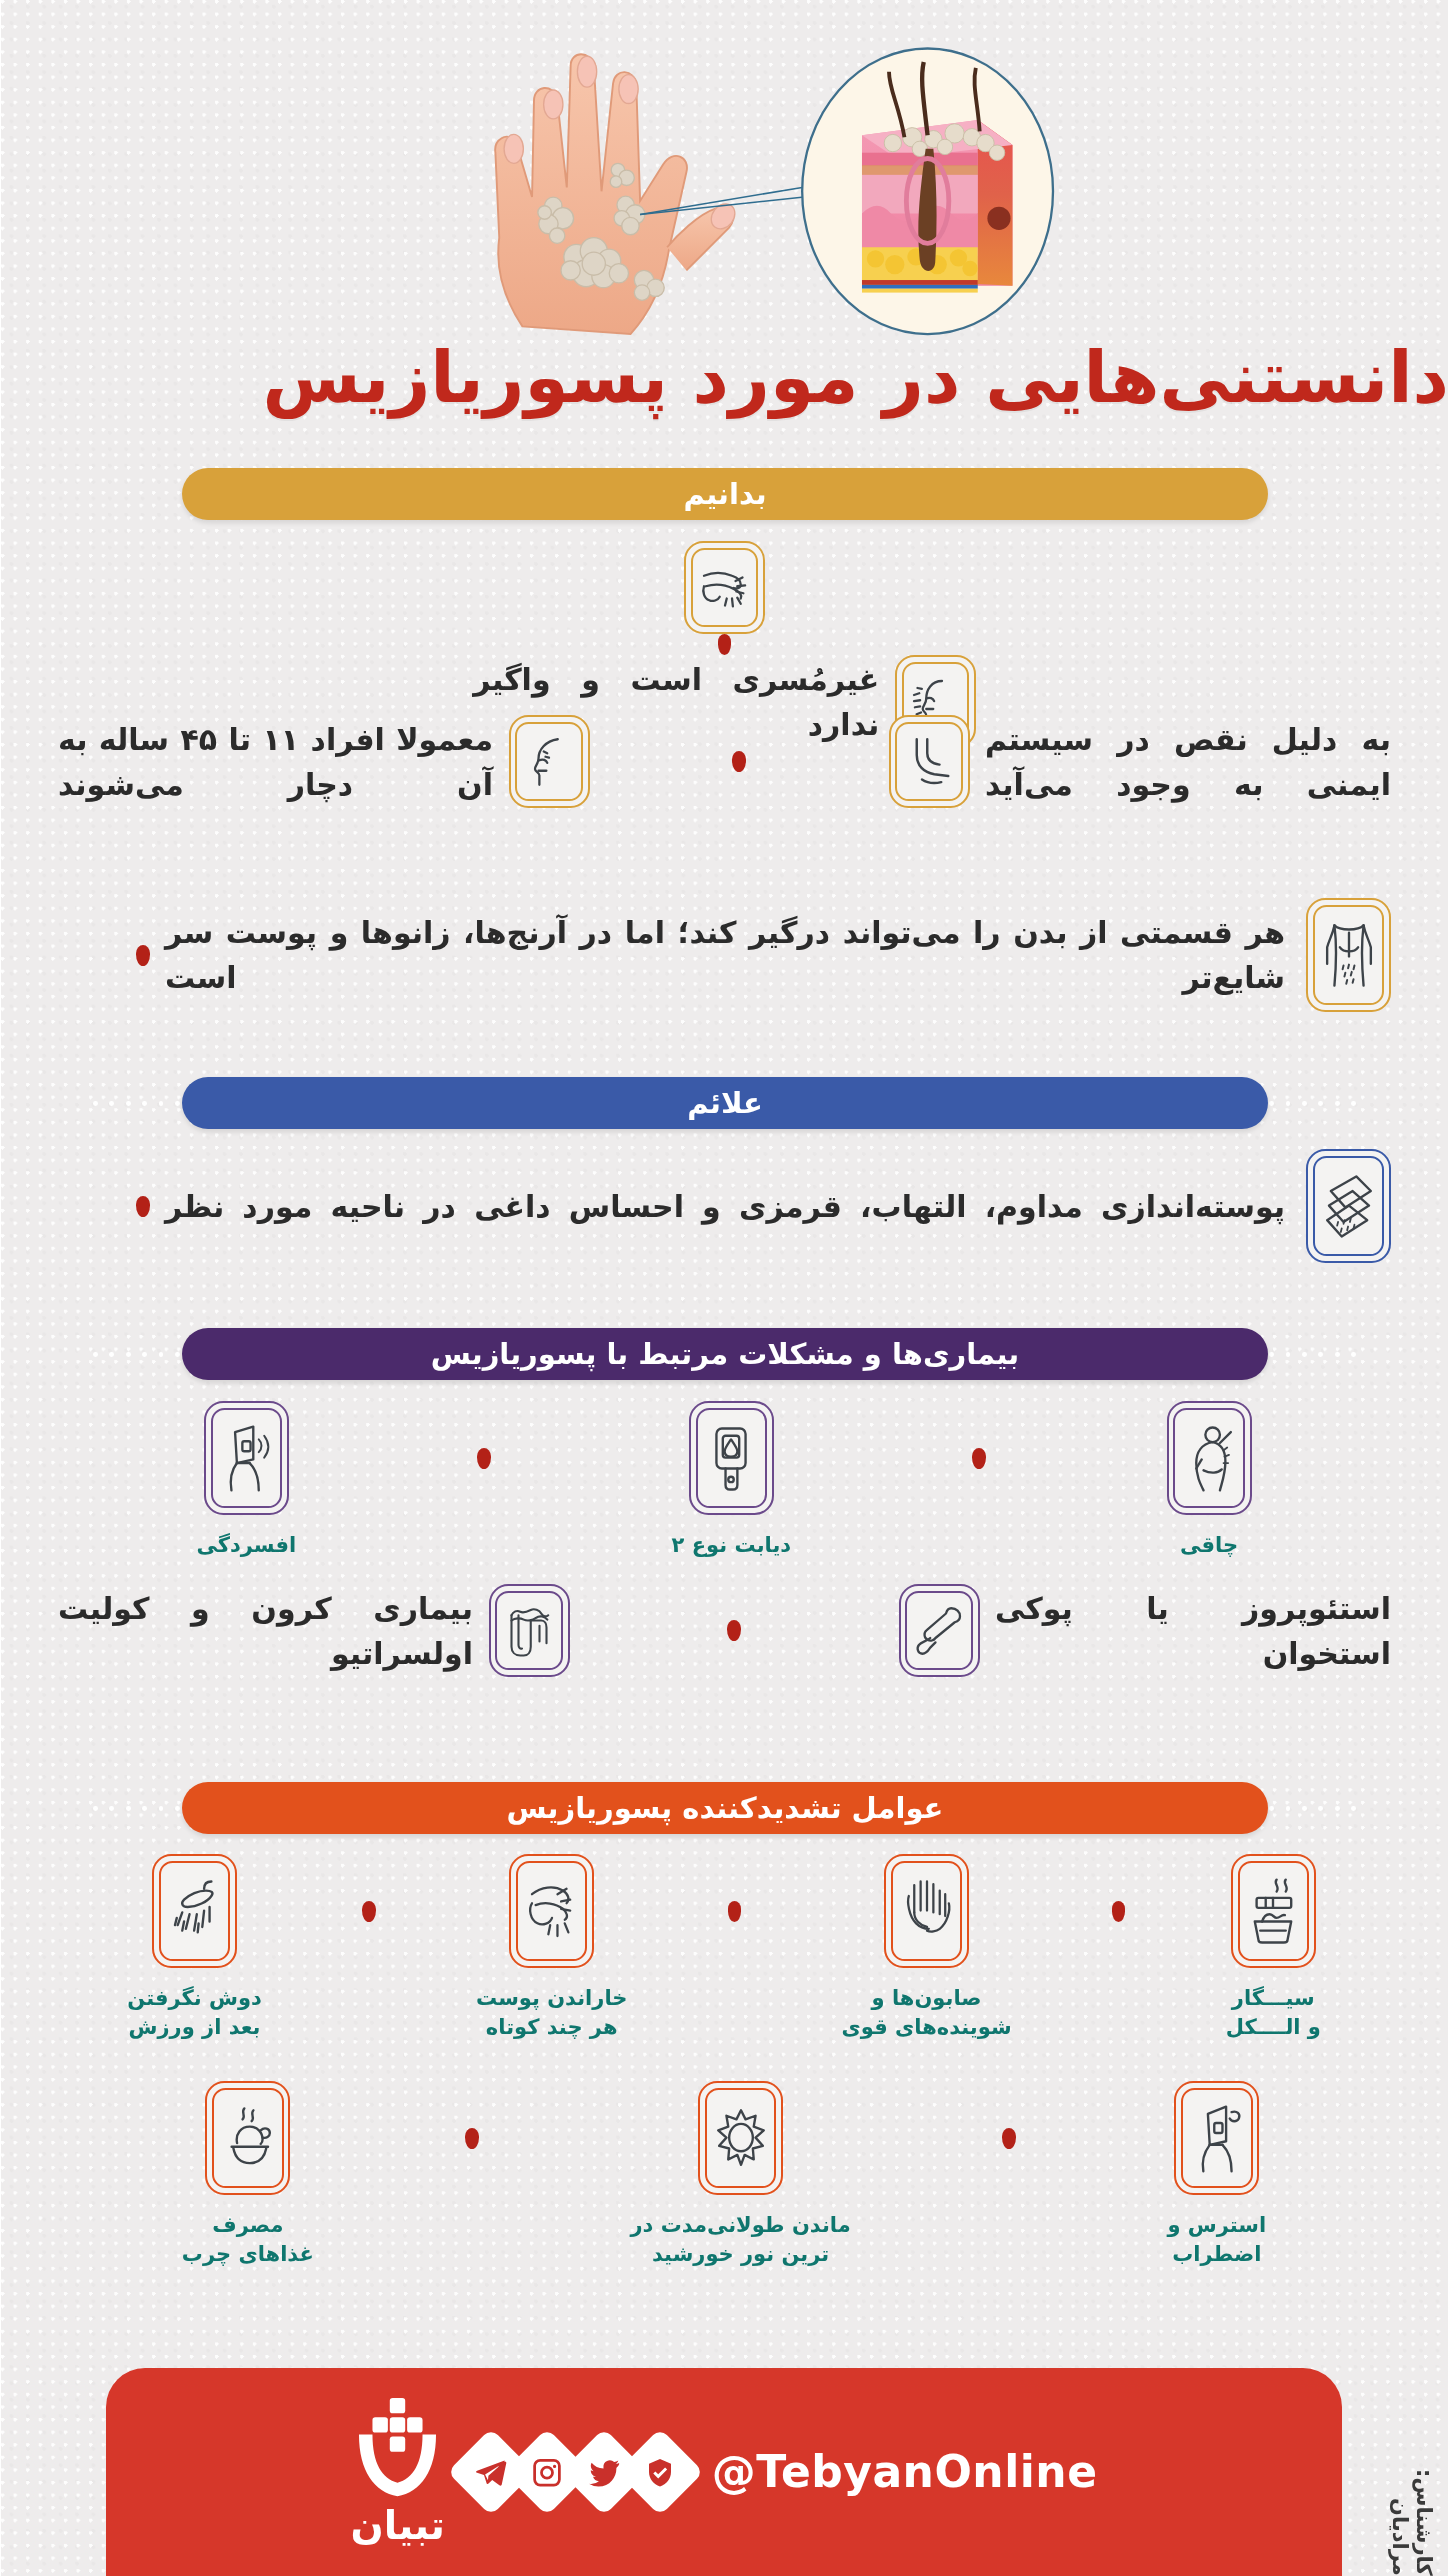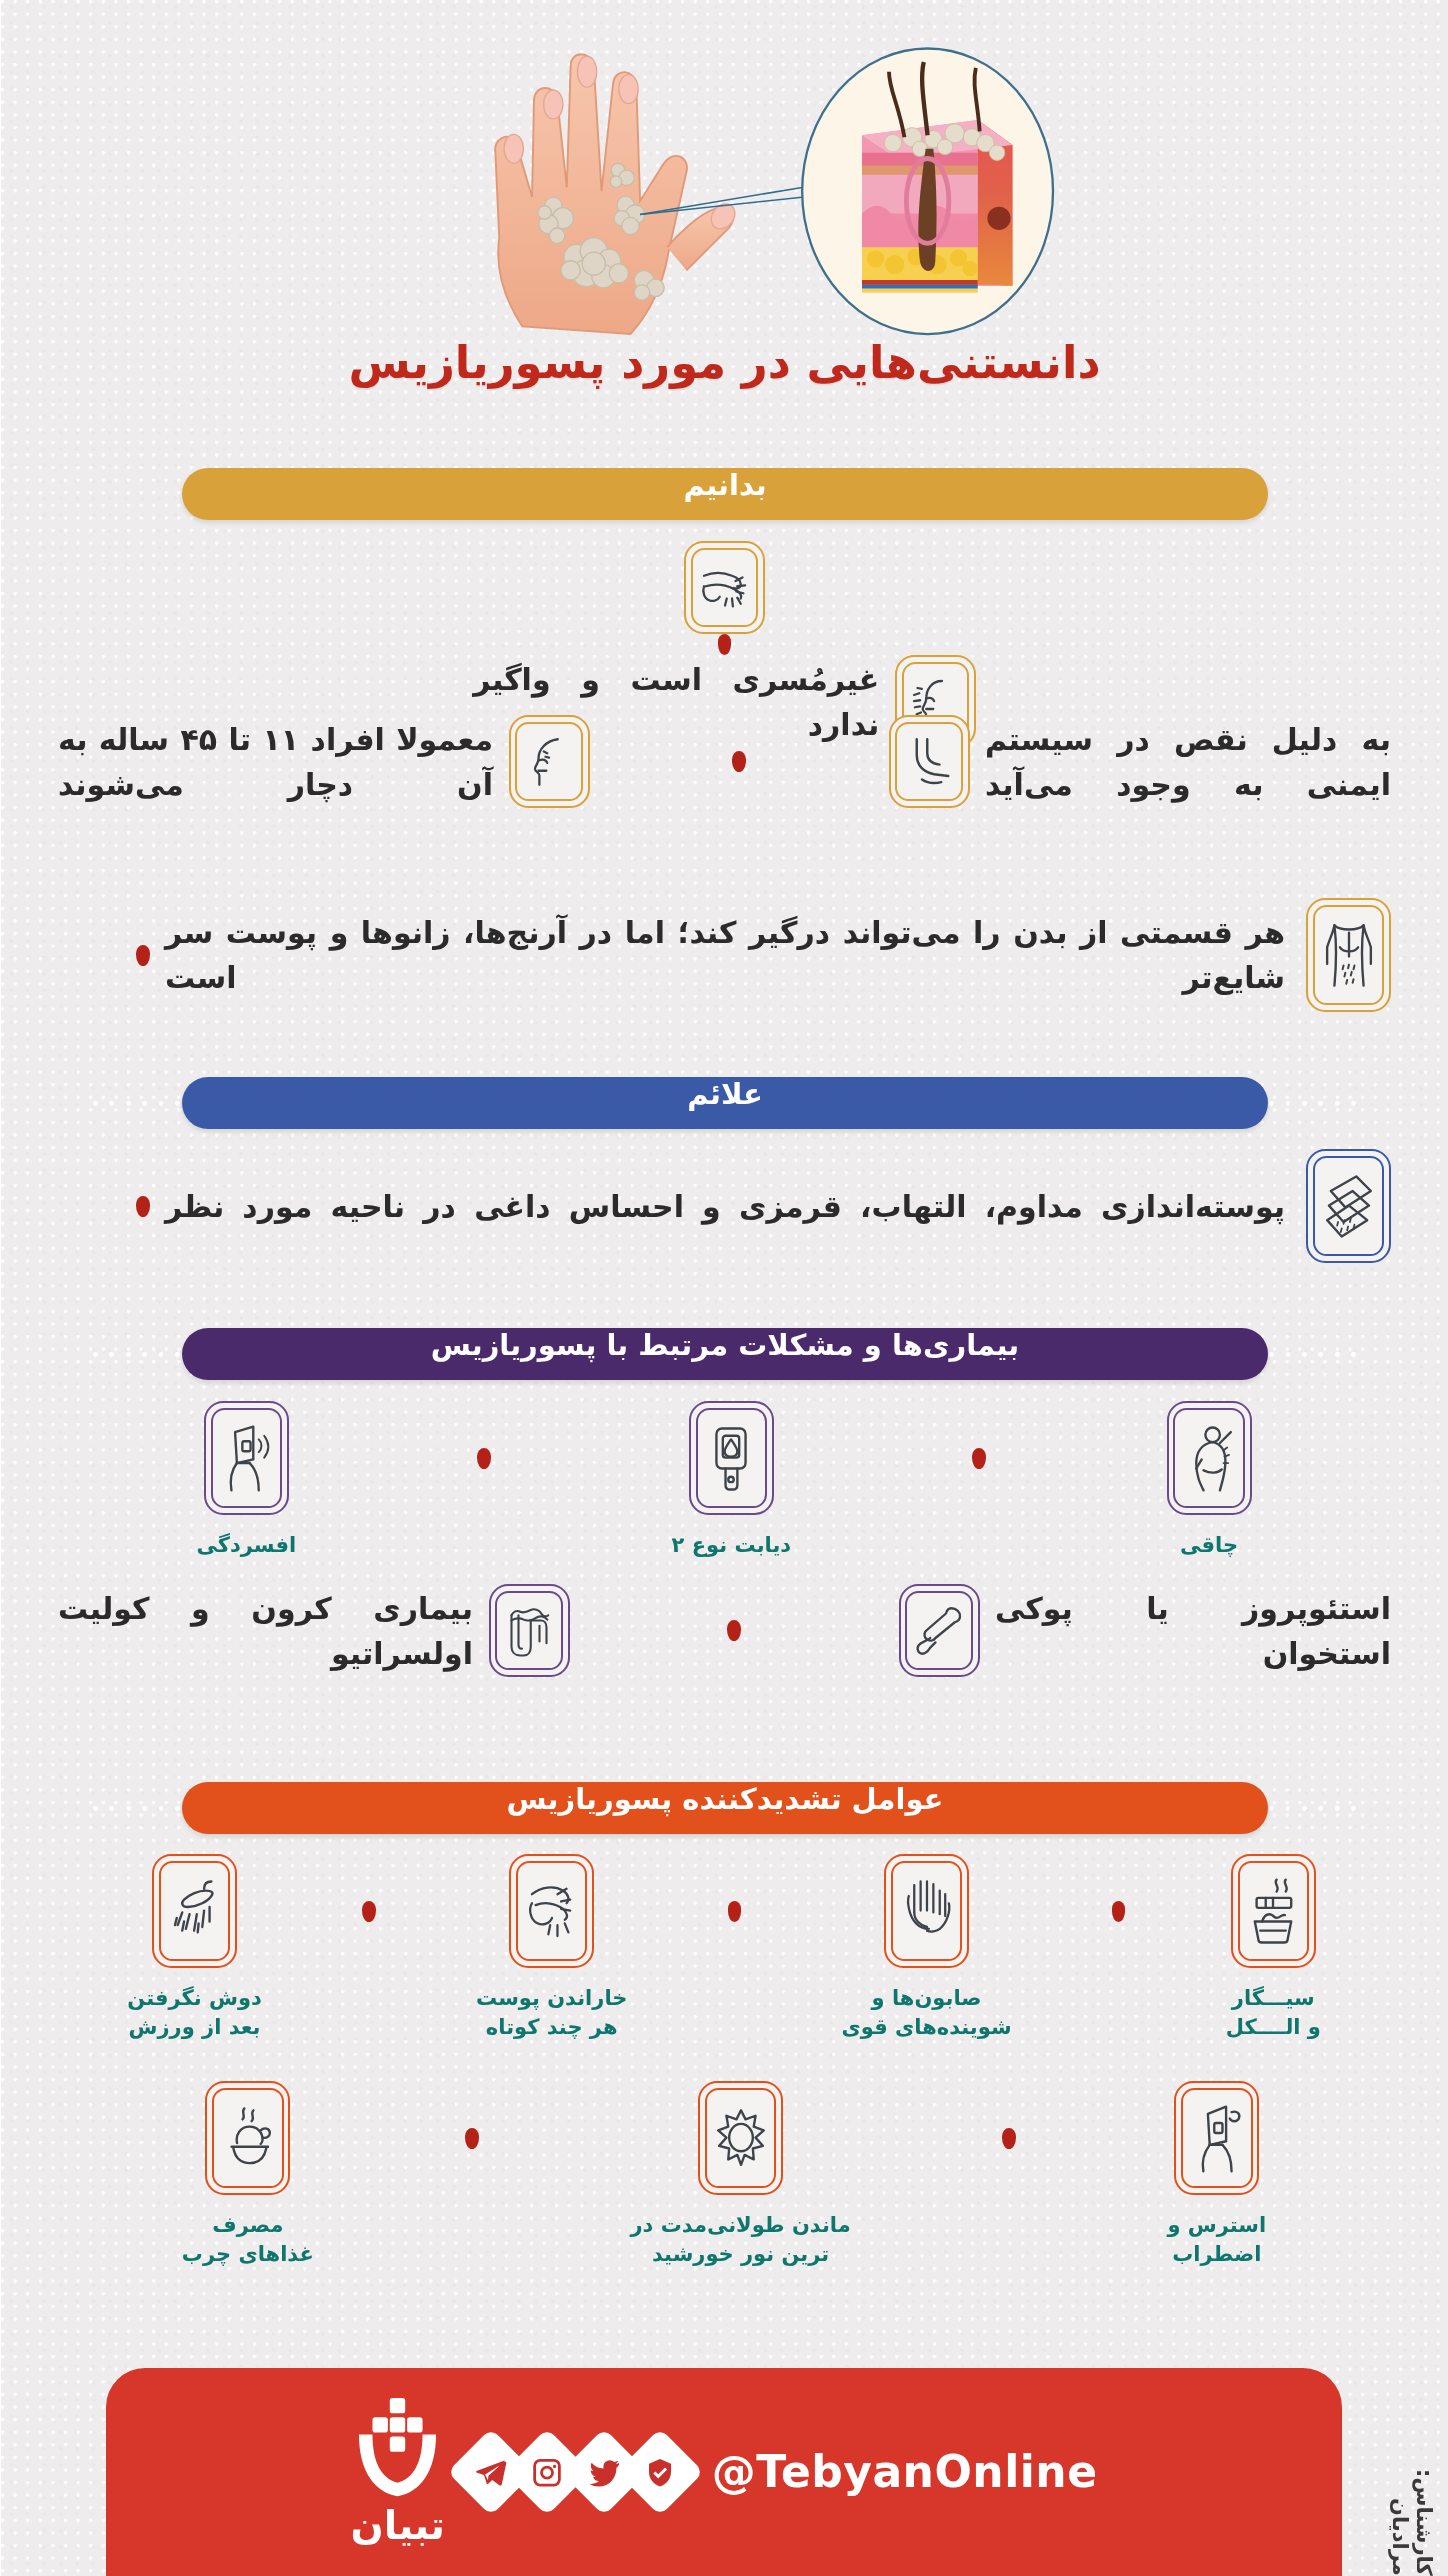--- a/index.html
+++ b/index.html
@@ -17,30 +17,30 @@
   .page { position:relative; width:1449px; height:2576px; }
 
   
   .hero { position:absolute; left:0; top:0; width:1449px; height:333px; }
   .hero-wrap { position:absolute; left:50%; top:7.7px; transform:translateX(-50%);
                width:676px; height:328px; }
 
   
   .title {
     position:absolute; left:0; right:0; top:338px;
-    text-align:center; color:#C0281C;
-    font-size:45px; font-weight:bold; letter-spacing:-1px;
+    color:#C0281C;
+    font-size:71px; font-weight:bold; letter-spacing:-1px;
     line-height:1.12; direction:rtl;
     text-shadow:0 1.9px 0 rgba(0,0,0,.05);
   }
 
   
   .bar {
     position:absolute; height:52px; border-radius:26px;
-    display:flex; align-items:flex-start; justify-content:center;
+    display:flex; align-items:center; justify-content:center;
     color:#fff; font-size:29px; font-weight:bold; direction:rtl;
     box-shadow:0 2.9px 4.8px rgba(0,0,0,.10);
   }
 
   
   .row { position:absolute; display:flex; align-items:center; direction:rtl; }
 
   .cell { display:flex; align-items:center; gap:15.5px; }
   .txt {
     font-size:30px; font-weight:bold; color:#2b2b2b; line-height:1.5;

